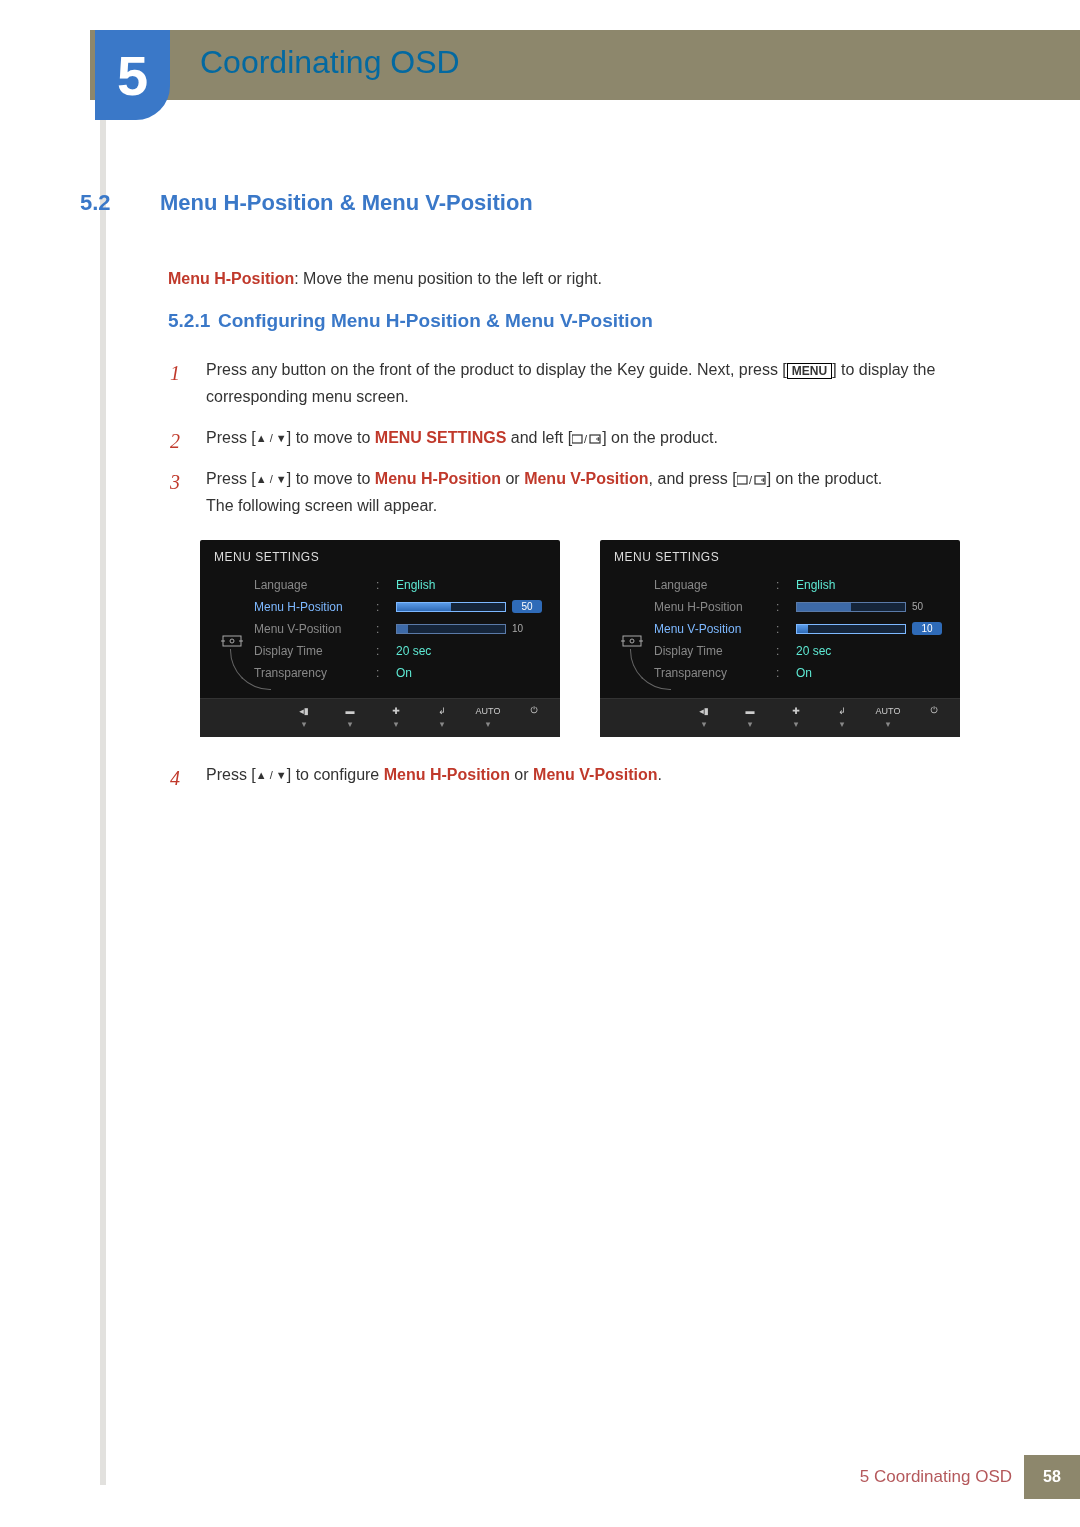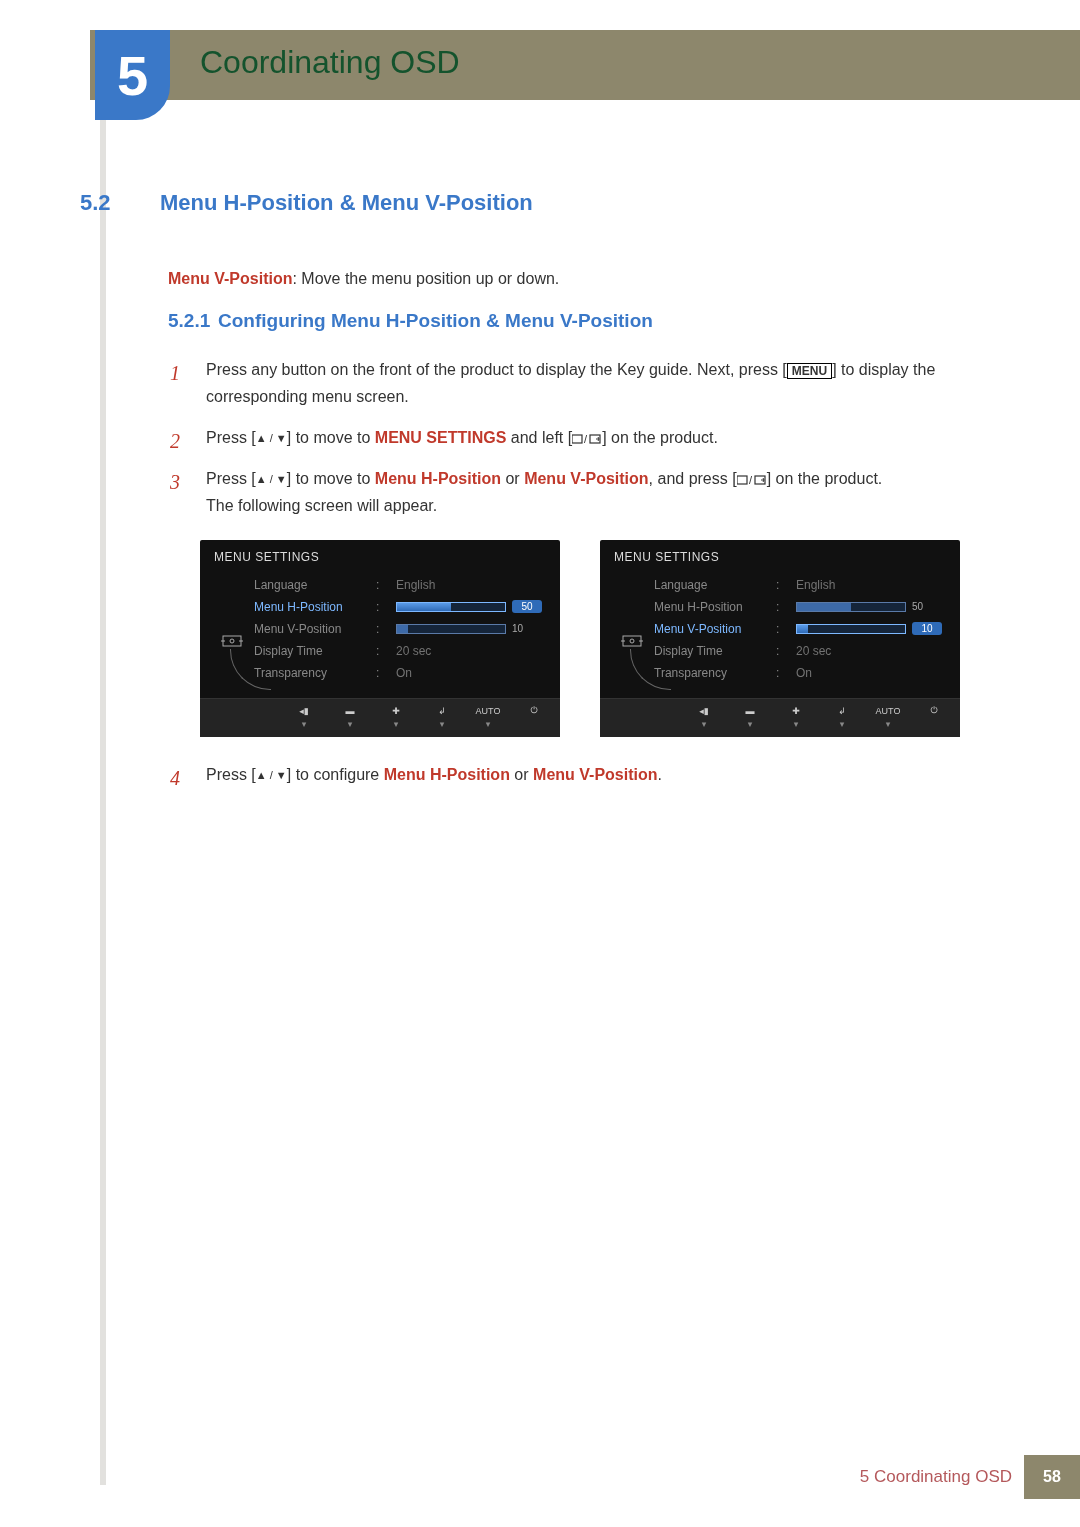--- a/index.html
+++ b/index.html
@@ -42,21 +42,21 @@
     align-items: center;
     justify-content: center;
     font-size: 56px;
     font-weight: bold;
     z-index: 2;
   }
   .chapter-title {
     position: absolute;
     top: 44px;
     left: 200px;
-    color: #14532d;
+    color: #0369a1;
     font-size: 32px;
     font-weight: 500;
     z-index: 3;
   }
   .content {
     position: absolute;
     top: 190px;
     left: 80px;
     right: 60px;
   }
@@ -157,21 +157,21 @@
   .osd-rows { flex: 1; }
   .osd-row {
     display: flex;
     align-items: center;
     height: 22px;
     gap: 12px;
   }
   .osd-label { width: 110px; color: #888; }
   .osd-label.active { color: #7db8ff; }
   .osd-colon { color: #888; width: 8px; }
-  .osd-value { color: #737373; }
+  .osd-value { color: #5eead4; }
   .osd-bar-wrap { display:flex; align-items:center; gap:6px; }
   .osd-bar {
     width: 110px;
     height: 10px;
     border: 1px solid #5a7aa8;
     position: relative;
     background: #15253a;
   }
   .osd-bar .fill {
     position: absolute; top:0; left:0; bottom:0;
@@ -228,21 +228,21 @@
 <div class="chapter-tab">5</div>
 <div class="chapter-title">Coordinating OSD</div>
 
 <div class="content">
 
   <h2 class="section-title">
     <span class="sec-num">5.2</span><span>Menu H-Position &amp; Menu V-Position</span>
   </h2>
 
   <p class="body-text">
-    <span class="red">Menu V-Position</span><span>: Move the menu position up or down.</span>
+    <span class="red">Menu H-Position</span><span>: Move the menu position to the left or right.</span>
   </p>
 
   <h3 class="subsection-title">
     <span class="sub-num">5.2.1</span><span>Configuring Menu H-Position &amp; Menu V-Position</span>
   </h3>
 
   <ol class="steps">
     <li>
       <span class="step-num">1</span>
       <span>Press any button on the front of the product to display the Key guide. Next, press [</span><span class="menu-key">MENU</span><span>] to display the corresponding menu screen.</span>

